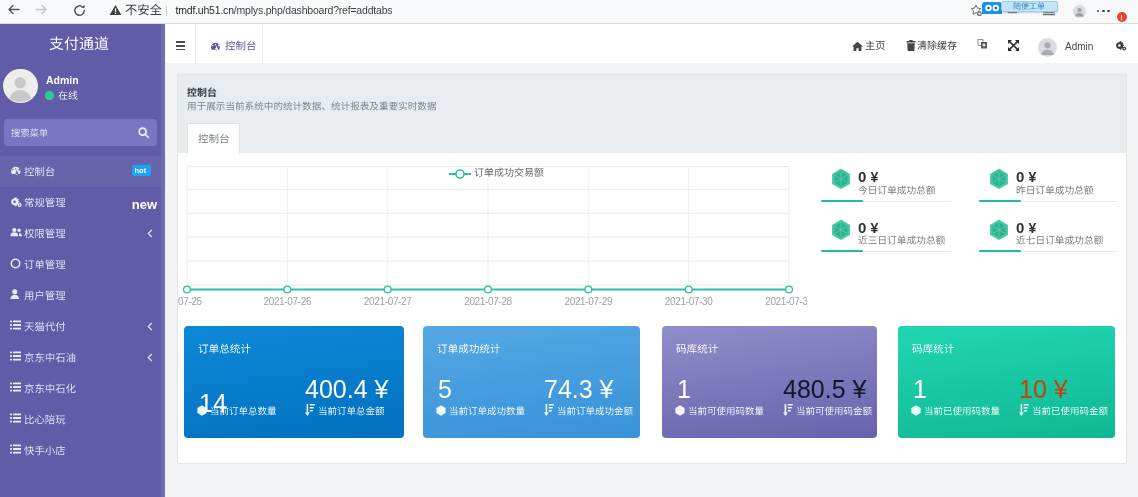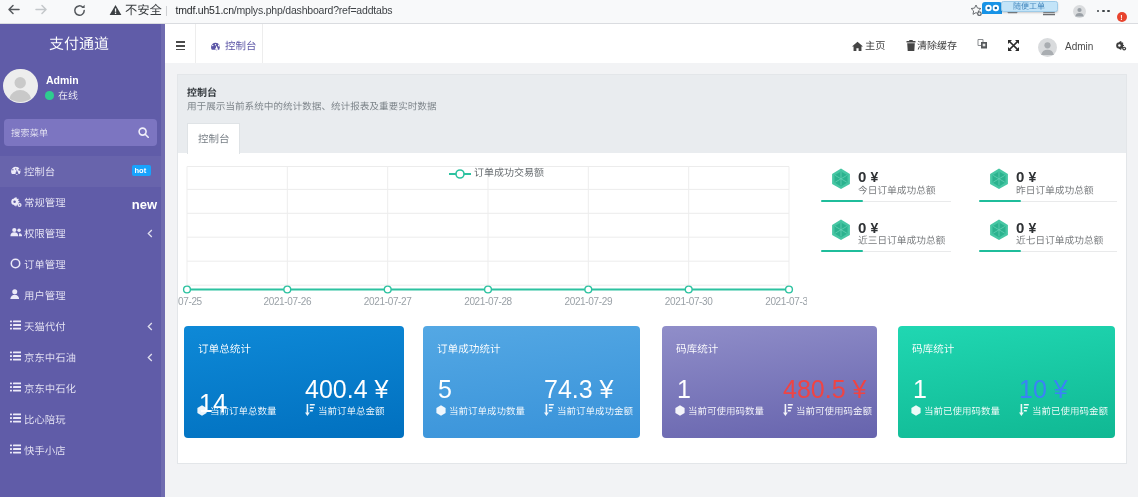--- a/index.html
+++ b/index.html
@@ -711,21 +711,21 @@
     <div style="position:absolute;left:662px;top:325.5px;width:215px;height:112px;border-radius:4px;background:linear-gradient(172deg,#908ec9 0%,#6663ad 100%);"></div>
     <svg style="position:absolute;left:675.5px;top:342.2px;overflow:visible;" width="42" height="14">
       <g transform="translate(0,10.6) scale(0.010600,-0.010600)" fill="#fff">
         <use href="#k87" x="0"></use>
         <use href="#k88" x="1000"></use>
         <use href="#k35" x="2000"></use>
         <use href="#k38" x="3000"></use>
       </g>
     </svg>
     <div style="position:absolute;left:677px;top:377px;font-size:25px;color:#fff;font-weight:400;white-space:nowrap;line-height:1;">1</div>
-    <div style="position:absolute;left:783px;top:377px;font-size:25px;color:#ef4444;white-space:nowrap;line-height:1;">480.5 ¥</div>
+    <div style="position:absolute;left:783px;top:377px;font-size:25px;color:#0f172a;white-space:nowrap;line-height:1;">480.5 ¥</div>
     <svg style="position:absolute;left:675px;top:404.5px" width="10" height="11" viewBox="0 0 10 11">
       <path d="M5 .3 9.6 3v5L5 10.7.4 8V3z" fill="#fff" opacity=".92"></path>
     </svg>
     <svg style="position:absolute;left:687.5px;top:404.7px;overflow:visible;" width="76" height="12">
       <g transform="translate(0,9.5) scale(0.009500,-0.009500)" fill="rgba(255,255,255,.96)">
         <use href="#k32" x="0"></use>
         <use href="#k33" x="1000"></use>
         <use href="#k89" x="2000"></use>
         <use href="#k90" x="3000"></use>
         <use href="#k28" x="4000"></use>
@@ -757,21 +757,21 @@
     <div style="position:absolute;left:898px;top:325.5px;width:217px;height:112px;border-radius:4px;background:linear-gradient(172deg,#20d7b2 0%,#10b893 100%);"></div>
     <svg style="position:absolute;left:911.5px;top:342.2px;overflow:visible;" width="42" height="14">
       <g transform="translate(0,10.6) scale(0.010600,-0.010600)" fill="#fff">
         <use href="#k87" x="0"></use>
         <use href="#k88" x="1000"></use>
         <use href="#k35" x="2000"></use>
         <use href="#k38" x="3000"></use>
       </g>
     </svg>
     <div style="position:absolute;left:913px;top:377px;font-size:25px;color:#fff;font-weight:400;white-space:nowrap;line-height:1;">1</div>
-    <div style="position:absolute;left:1019px;top:377px;font-size:25px;color:#3b82f6;white-space:nowrap;line-height:1;">10 ¥</div>
+    <div style="position:absolute;left:1019px;top:377px;font-size:25px;color:#c2410c;white-space:nowrap;line-height:1;">10 ¥</div>
     <svg style="position:absolute;left:911px;top:404.5px" width="10" height="11" viewBox="0 0 10 11">
       <path d="M5 .3 9.6 3v5L5 10.7.4 8V3z" fill="#fff" opacity=".92"></path>
     </svg>
     <svg style="position:absolute;left:923.5px;top:404.7px;overflow:visible;" width="76" height="12">
       <g transform="translate(0,9.5) scale(0.009500,-0.009500)" fill="rgba(255,255,255,.96)">
         <use href="#k32" x="0"></use>
         <use href="#k33" x="1000"></use>
         <use href="#k91" x="2000"></use>
         <use href="#k90" x="3000"></use>
         <use href="#k28" x="4000"></use>

